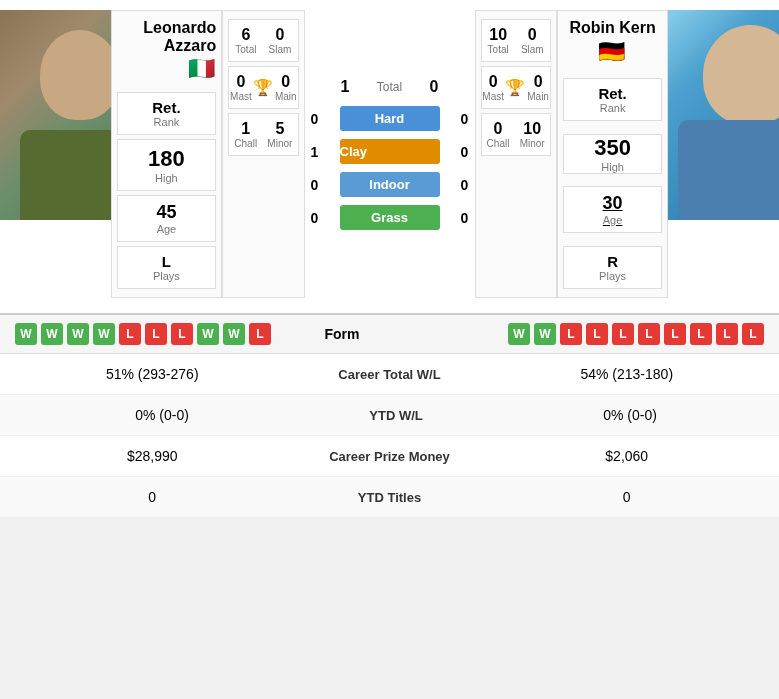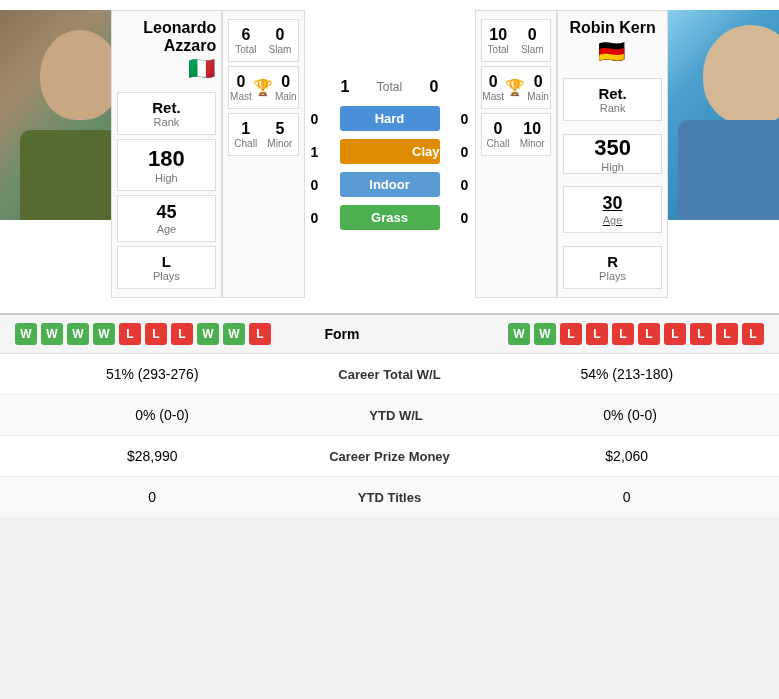--- a/index.html
+++ b/index.html
@@ -142,21 +142,21 @@
       </div>
 
       <div style="display:flex; align-items:center; justify-content:center; gap:15px; margin-bottom:8px;">
         <span style="font-size:14px; font-weight:bold; width:20px; text-align:center;">0</span>
         <div style="background:#4a90d9; color:#fff; font-weight:bold; font-size:13px; width:100px; text-align:center; padding:5px 0; border-radius:3px;">Hard</div>
         <span style="font-size:14px; font-weight:bold; width:20px; text-align:center;">0</span>
       </div>
 
       <div style="display:flex; align-items:center; justify-content:center; gap:15px; margin-bottom:8px;">
         <span style="font-size:14px; font-weight:bold; width:20px; text-align:center;">1</span>
-        <div style="background:#e08c00; color:#fff; font-weight:bold; font-size:13px; width:100px; text-align:right; padding:5px 0; border-radius:3px;">Clay</div>
+        <div style="background:#e08c00; color:#fff; font-weight:bold; font-size:13px; width:100px; text-align:left; padding:5px 0; border-radius:3px;">Clay</div>
         <span style="font-size:14px; font-weight:bold; width:20px; text-align:center;">0</span>
       </div>
 
       <div style="display:flex; align-items:center; justify-content:center; gap:15px; margin-bottom:8px;">
         <span style="font-size:14px; font-weight:bold; width:20px; text-align:center;">0</span>
         <div style="background:#5b9bd5; color:#fff; font-weight:bold; font-size:13px; width:100px; text-align:center; padding:5px 0; border-radius:3px;">Indoor</div>
         <span style="font-size:14px; font-weight:bold; width:20px; text-align:center;">0</span>
       </div>
 
       <div style="display:flex; align-items:center; justify-content:center; gap:15px;">

